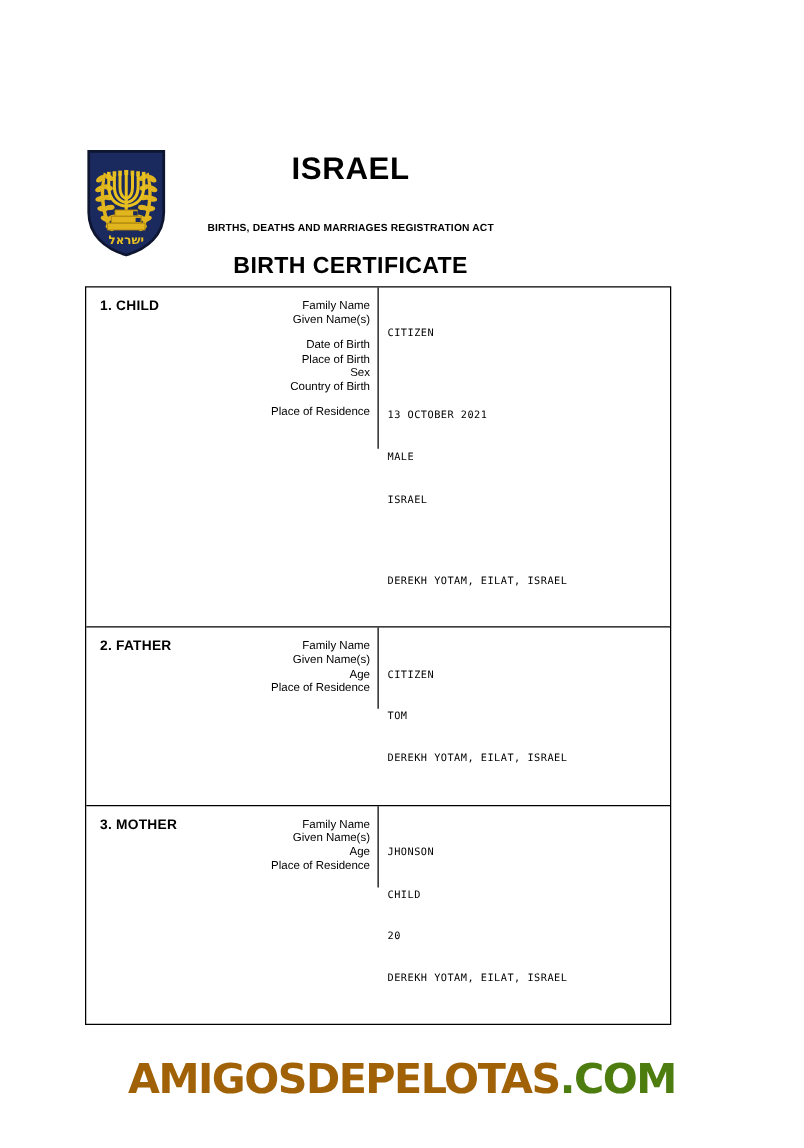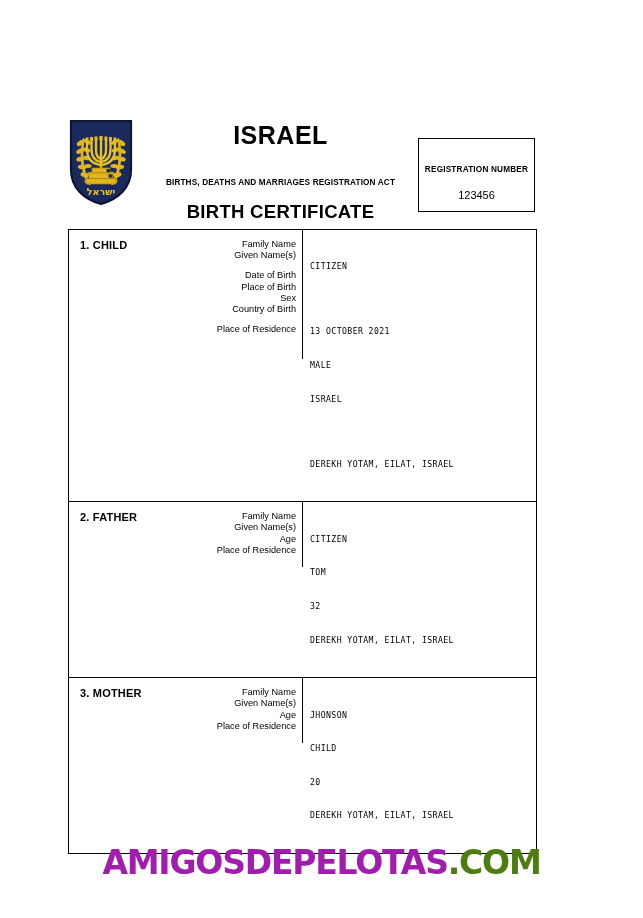--- a/index.html
+++ b/index.html
@@ -147,21 +147,21 @@
     left: 0;
     top: 843px;
     width: 643px;
     text-align: center;
     font-family: "DejaVu Sans", sans-serif;
     font-size: 33px;
     font-weight: bold;
     letter-spacing: -1.2px;
     white-space: nowrap;
   }
-  .wm-name { color: #a21caf; }
+  .wm-name { color: #a16207; }
   .wm-tld  { color: #4d7c0f; }
 </style>
 </head>
 <body>
 
 <div class="page">
 
   <div class="header">
 
     <div class="emblem">
@@ -230,24 +230,20 @@
         <text x="33" y="77" text-anchor="middle" font-family="'DejaVu Sans', sans-serif" font-size="9.5" font-weight="bold" fill="#e8c020">ישראל</text>
       </svg>
     </div>
 
     <div class="header-center">
       <div class="country-title">ISRAEL</div>
       <div class="act-line">BIRTHS, DEATHS AND MARRIAGES REGISTRATION ACT</div>
       <div class="doc-title">BIRTH CERTIFICATE</div>
     </div>
 
-    <div class="regbox">
-      <div class="regbox-label">REGISTRATION NUMBER</div>
-      <div class="regbox-value">123456</div>
-    </div>
   </div>
 
   <div class="table">
 
     <div class="row">
       <div class="col-left" style="height:129px;">
         <div class="sec-title">1. CHILD</div>
         <div class="labels">
           <div>Family Name</div>
           <div>Given Name(s)</div>
@@ -280,21 +276,20 @@
           <div>Family Name</div>
           <div>Given Name(s)</div>
           <div>Age</div>
           <div>Place of Residence</div>
         </div>
       </div>
       <div class="col-right">
         <div class="values">
           <div>CITIZEN</div>
           <div>TOM</div>
-          <div>32</div>
           <div>DEREKH YOTAM, EILAT, ISRAEL</div>
         </div>
       </div>
     </div>
 
     <div class="row">
       <div class="col-left" style="height:65px;">
         <div class="sec-title">3. MOTHER</div>
         <div class="labels">
           <div>Family Name</div>

